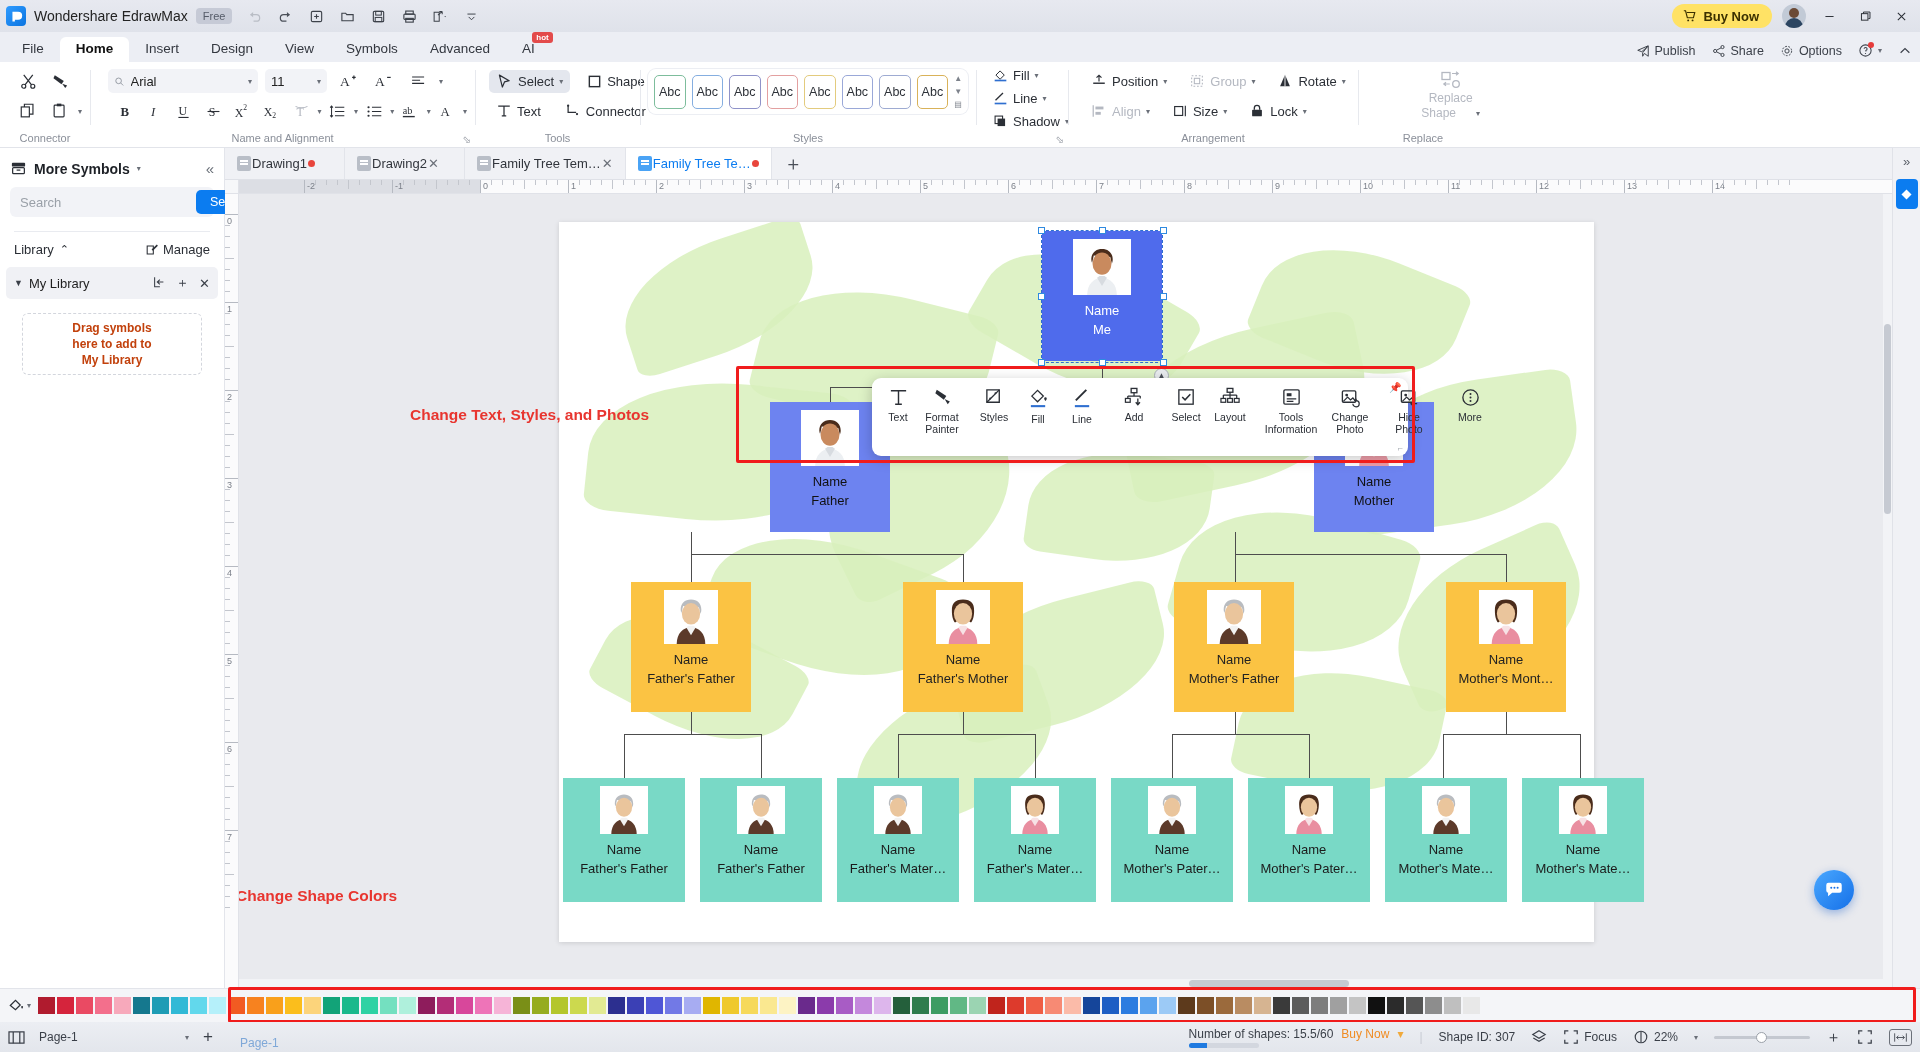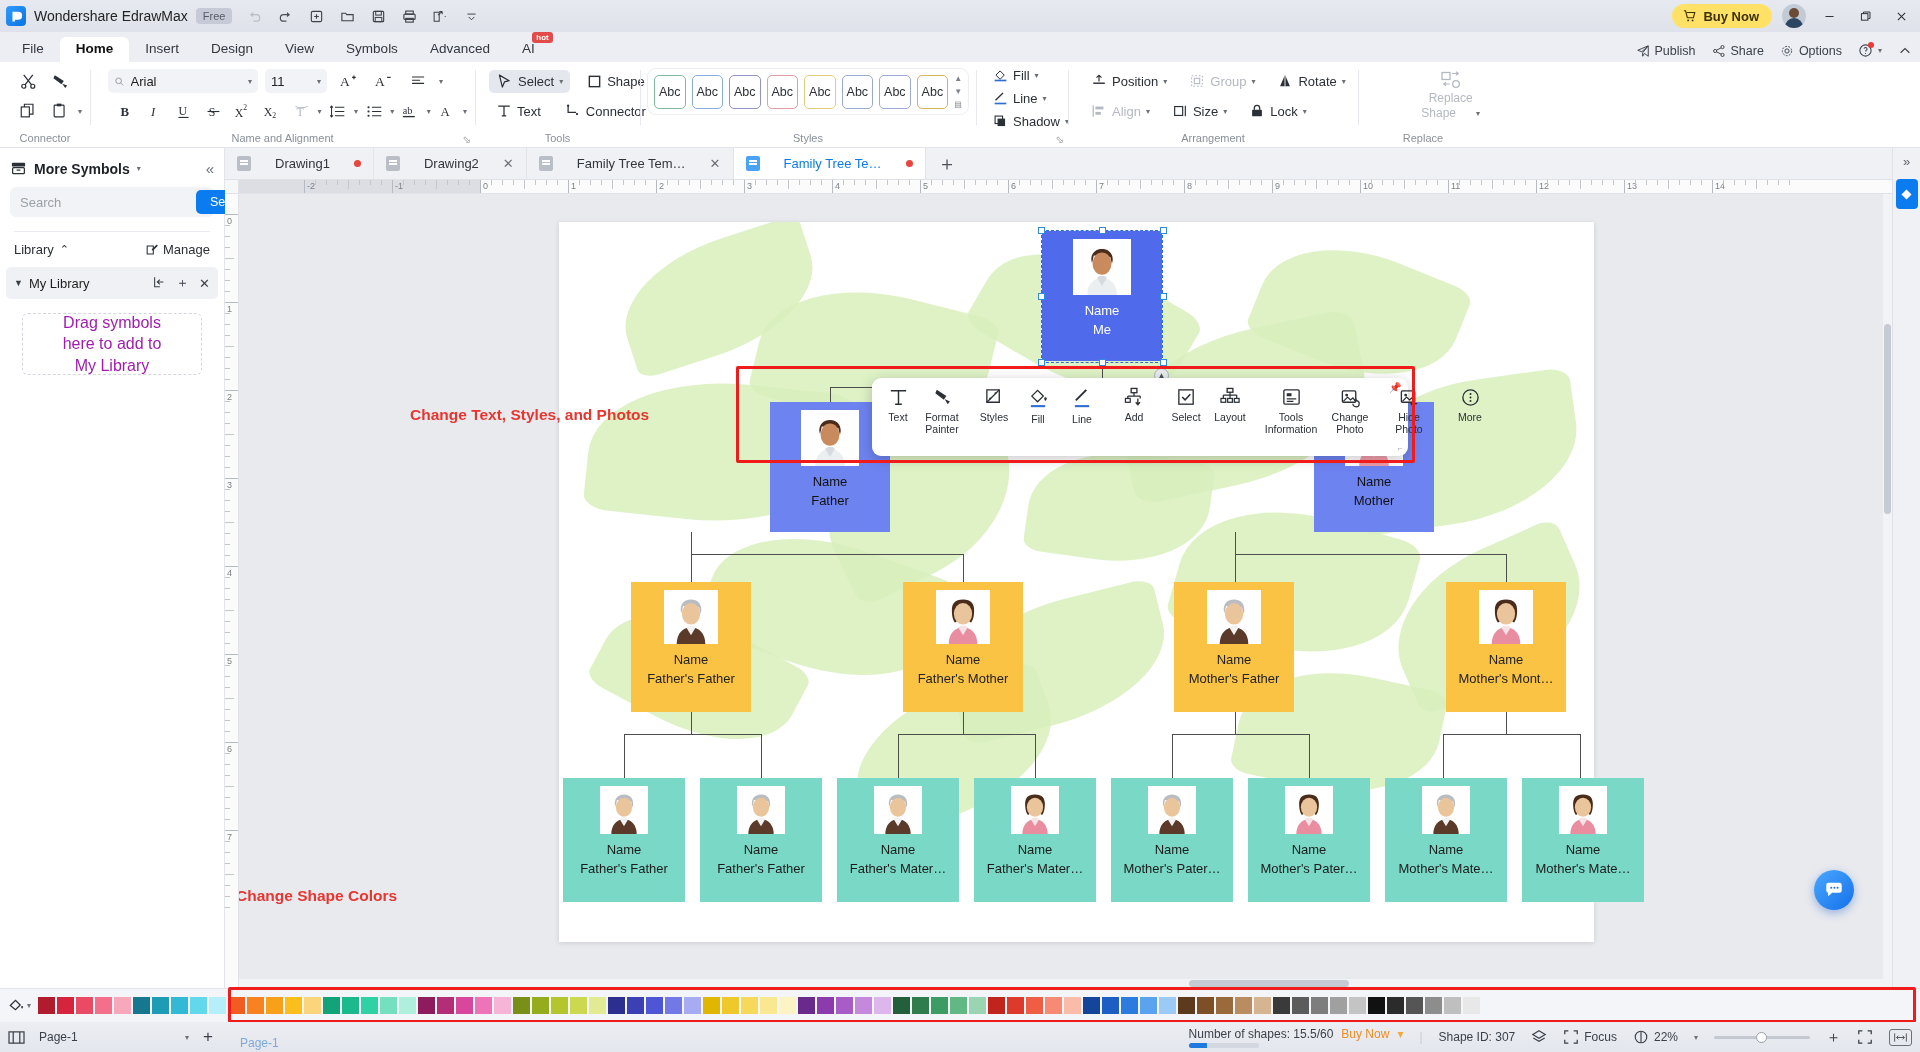--- a/index.html
+++ b/index.html
@@ -74,26 +74,26 @@
   .searchrow{ margin:2px 10px 0; background:#f2f3f7; border-radius:6px; height:30px; display:flex; align-items:center; padding-left:10px;}
   .searchrow input{border:none;background:transparent;outline:none;flex:1;font-size:13px;font-family:inherit;color:#222;}
   .searchrow input::placeholder{color:#9aa0a8;}
   .searchbtn{ background:#0b7cf0;color:#fff;border-radius:5px;height:24px;padding:0 14px;display:flex;align-items:center;font-size:12.5px;margin-right:3px;cursor:pointer;}
   .lp-div{ height:1px;background:#e9ebf0;margin:14px 14px 0;}
   .libraryrow{ display:flex; align-items:center; padding:10px 14px; font-size:13px; color:#2a2e35;}
   .manage{margin-left:auto;display:flex;align-items:center;gap:4px;cursor:pointer;color:#2a2e35;}
   .mylibrow{ display:flex;align-items:center; gap:6px; background:#f0f1f5; margin:0 6px; border-radius:5px; padding:7px 8px; font-size:13px;}
   .mylib-icons{margin-left:auto;display:flex;align-items:center;gap:10px;color:#3a3f48;}
   .dropzone{ margin:14px 22px; border:1px dashed #d3d6dd; border-radius:6px; height:62px; display:flex;flex-direction:column;align-items:center;justify-content:center;
-    font-size:16px;color:#a21caf; line-height:1.35; text-align:center;}
+    font-size:12px;color:#c2410c; line-height:1.35; text-align:center;font-weight:bold;}
 
   
   .canvasarea{ flex:1; display:flex; flex-direction:column; min-width:0; position:relative; background:#e9eaee;}
   .tabbar{ height:32px; background:#f0f1f5; display:flex; align-items:stretch; flex:0 0 32px; border-bottom:1px solid #dfe1e7;}
-  .dtab{ display:flex;align-items:center;gap:24px; padding:7px 12px; font-size:13px; color:#31353c; border-right:1px solid #e2e4ea; cursor:pointer; min-width:120px;}
+  .dtab{ display:flex;align-items:center;gap:1px; padding:7px 12px; font-size:13px; color:#31353c; border-right:1px solid #e2e4ea; cursor:pointer; min-width:120px;}
   .dtab.active{ background:#fff; color:#0b7cf0; }
   .dtab .fic{width:14px;height:15px;border-radius:2px;background:#b9bec7;position:relative;flex:0 0 14px;}
   .dtab.active .fic{background:#4aa3f5;}
   .dtab .fic::after{content:"";position:absolute;left:3px;top:4px;width:8px;height:2px;background:#fff;box-shadow:0 3px 0 #fff;}
   .dtab .tname{white-space:nowrap;overflow:hidden;text-overflow:ellipsis;max-width:115px;}
   .dot{width:7px;height:7px;border-radius:50%;background:#e8453c;}
   .xclose{color:#6b7079;font-size:13px;}
   .addtab{display:flex;align-items:center;padding:0 12px;font-size:19px;color:#4a4f58;cursor:pointer;}
 
   .rulerrow{ display:flex; flex:0 0 14px; height:14px;}

